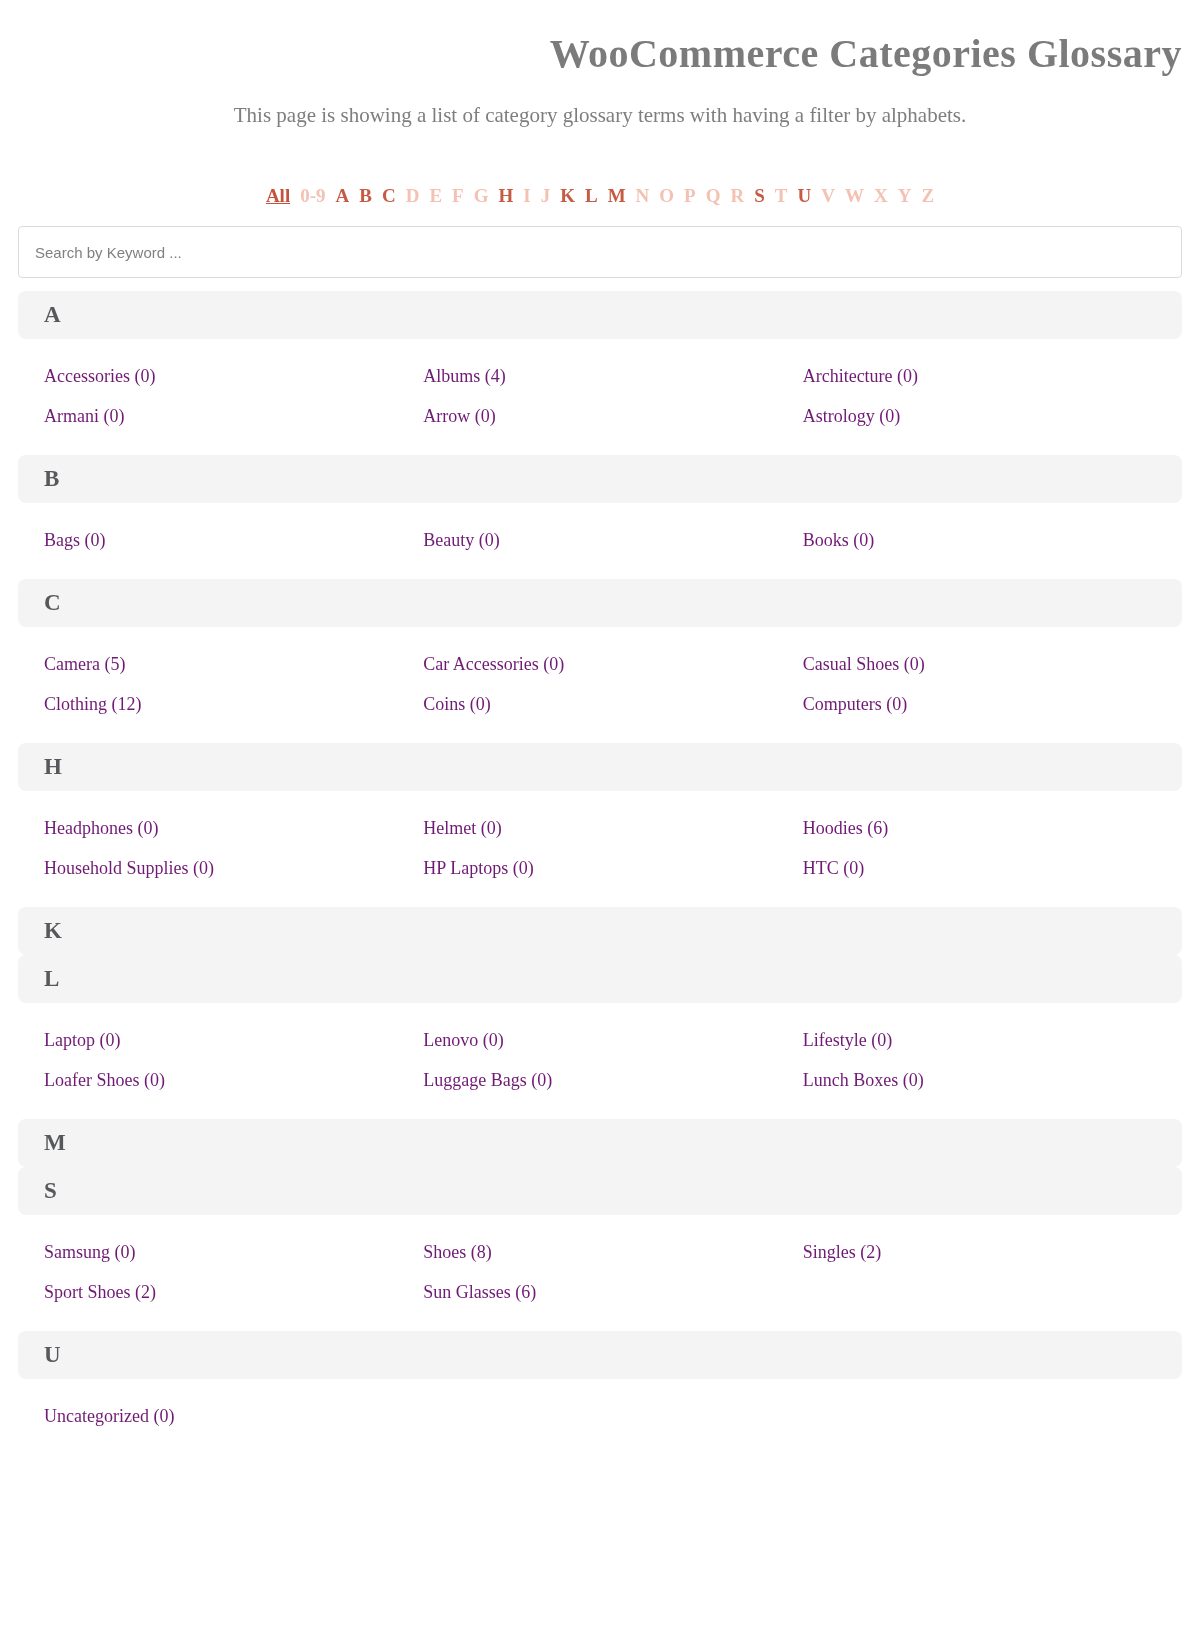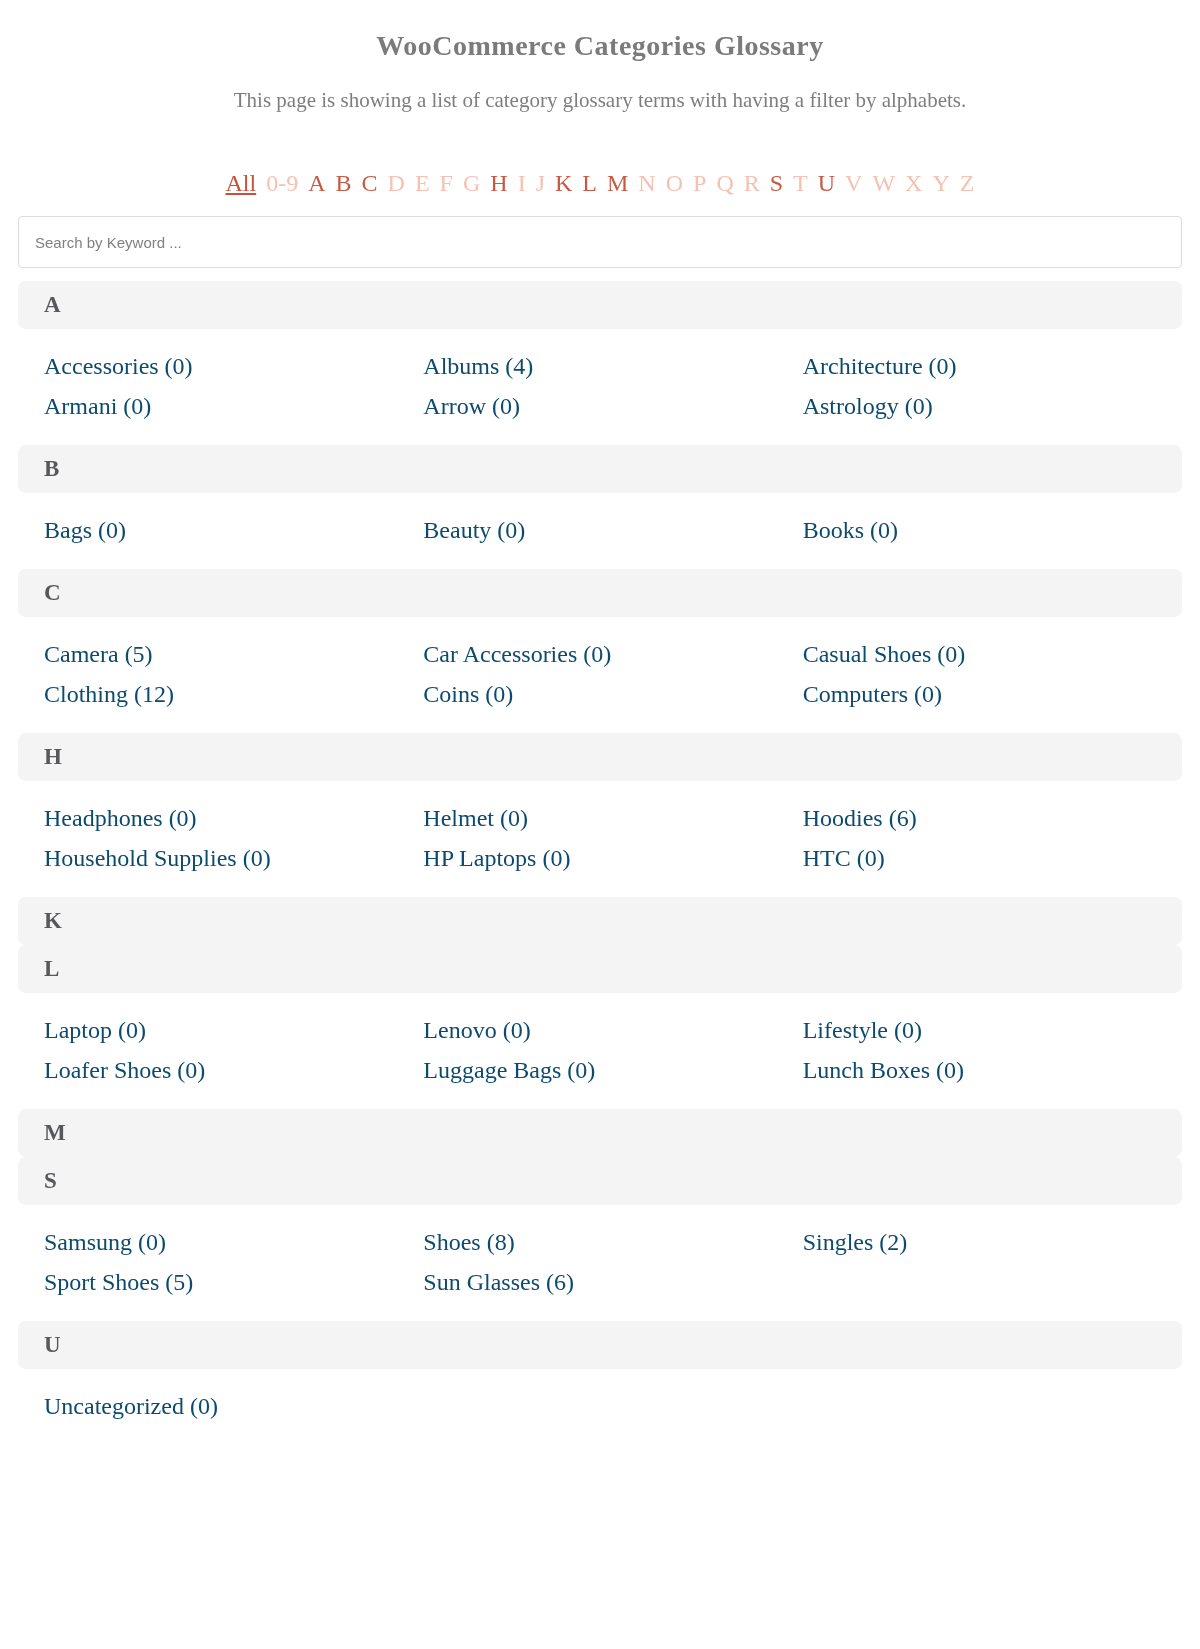--- a/index.html
+++ b/index.html
@@ -6,39 +6,39 @@
   html, body { background: #ffffff; }
   body {
     font-family: "Liberation Serif", serif;
     width: 1200px;
   }
   .container { margin: 0 18px; }
 
   
   .page-title {
     margin-top: 30px;
-    text-align: center;
-    font-size: 28px;
+    text-align: right;
+    font-size: 40px;
     font-weight: 700;
     color: #7b7b7b;
     letter-spacing: 0.5px;
   }
   .page-subtitle {
     margin-top: 26px;
     text-align: center;
     font-size: 21px;
     color: #7e7e7e;
   }
 
   
   .alpha-filter {
     margin-top: 57px;
     text-align: center;
-    font-size: 24px;
-    font-weight: 400;
+    font-size: 19px;
+    font-weight: 700;
   }
   .alpha-filter a {
     text-decoration: none;
     margin: 0 5px;
     cursor: pointer;
   }
   .alpha-filter a.enabled { color: #c75a43; }
   .alpha-filter a.disabled { color: #f4c1b2; cursor: default; }
   .alpha-filter a.active { text-decoration: underline; color: #c7523b; }
 
@@ -72,22 +72,22 @@
     font-weight: 700;
     color: #56585c;
   }
   .terms-grid {
     display: grid;
     grid-template-columns: repeat(3, 1fr);
     row-gap: 20px;
     padding: 27px 0 29px 26px;
   }
   .term-link {
-    font-size: 24px;
-    color: #0c4a6e;
+    font-size: 18px;
+    color: #701a75;
     text-decoration: none;
     cursor: pointer;
     justify-self: start;
     line-height: 20px;
   }
 </style>
 </head>
 <body>
 
 <div class="container">
@@ -176,21 +176,21 @@
         </div>
       </section>
       <section>
         <div class="section-bar">
           <span class="section-letter">S</span>
         </div>
         <div class="terms-grid">
           <a class="term-link">Samsung (0)</a>
           <a class="term-link">Shoes (8)</a>
           <a class="term-link">Singles (2)</a>
-          <a class="term-link">Sport Shoes (5)</a>
+          <a class="term-link">Sport Shoes (2)</a>
           <a class="term-link">Sun Glasses (6)</a>
         </div>
       </section>
       <section>
         <div class="section-bar">
           <span class="section-letter">U</span>
         </div>
         <div class="terms-grid">
           <a class="term-link">Uncategorized (0)</a>
         </div>

